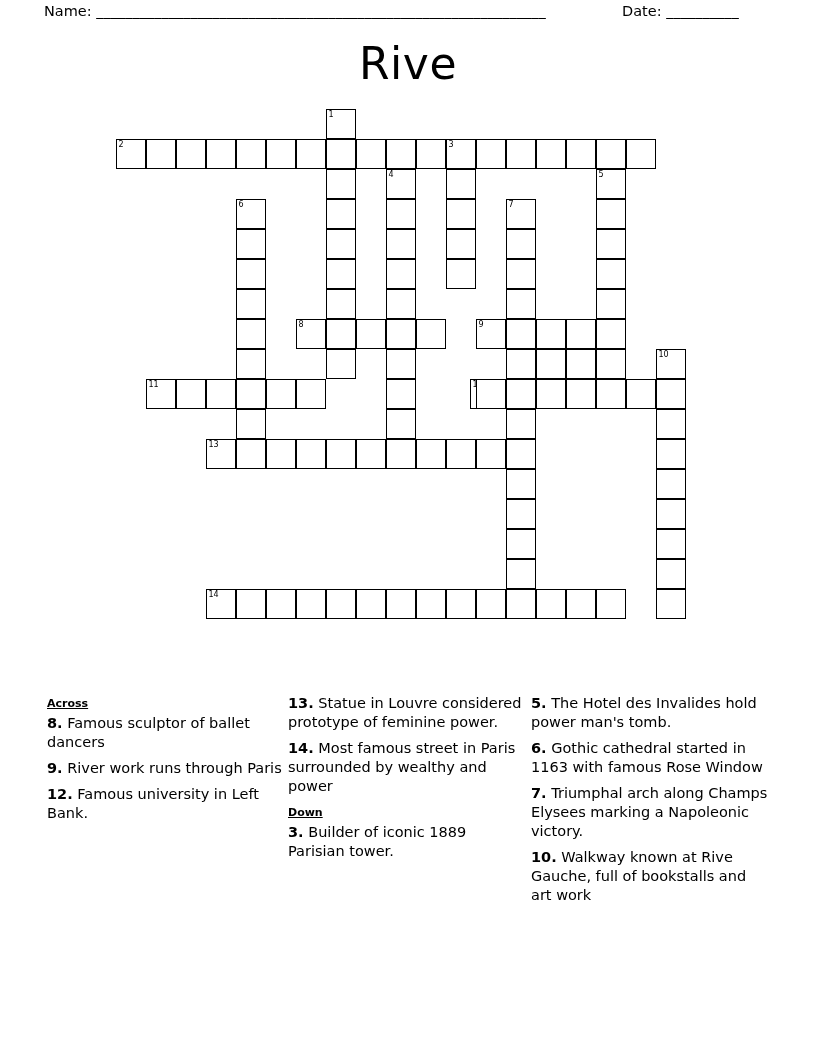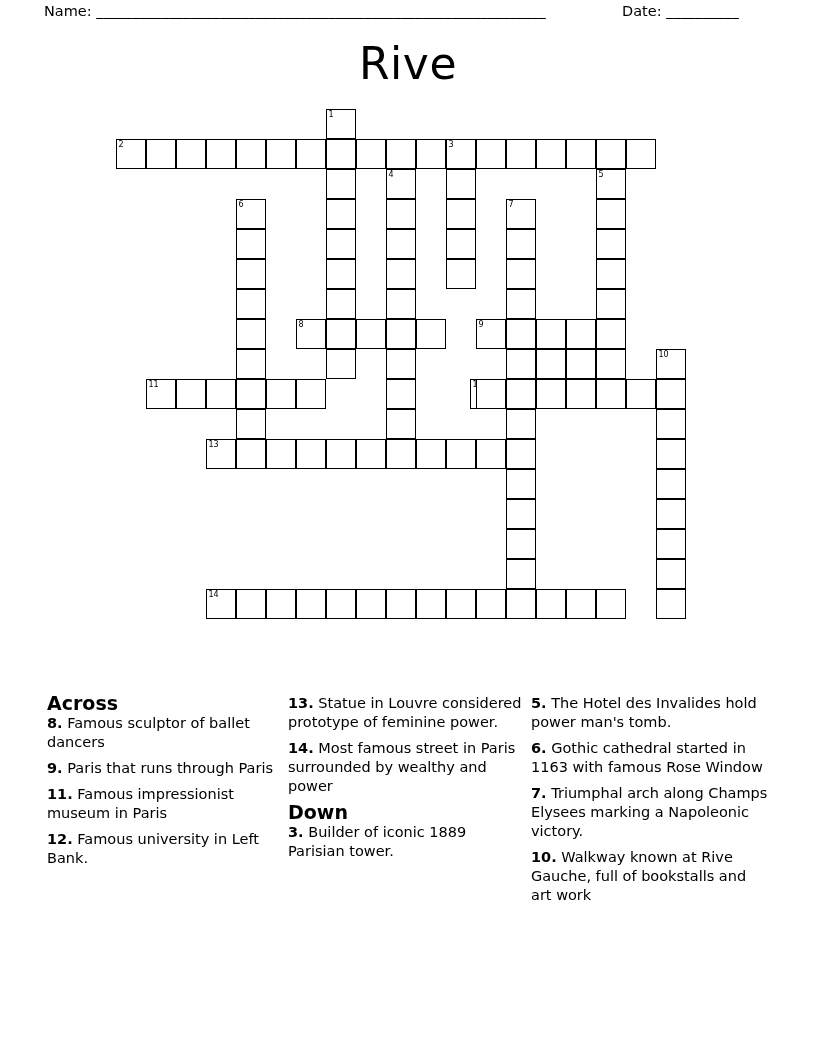--- a/index.html
+++ b/index.html
@@ -96,22 +96,23 @@
     top: 0;
     font-size: 14.5px;
     line-height: 19px;
   }
   .col1 { left: 47px;  width: 238px; }
   .col2 { left: 288px; width: 235px; }
   .col3 { left: 531px; width: 240px; }
 
   .section-head {
     font-weight: bold;
+    text-decoration: underline;
     margin: 0 0 1px 0;
-    font-size: 19px;
+    font-size: 11px;
   }
   .clue {
     margin: 0 0 7px 0;
   }
   .clue b { font-weight: bold; }
   .spacer-head { margin-top: 7px; }
 </style>
 </head>
 <body>
 
@@ -272,22 +273,21 @@
       <div class="cell" style="left: 566px; top: 589px;"></div>
       <div class="cell" style="left: 596px; top: 589px;"></div>
       <div class="cell" style="left: 656px; top: 589px;"></div>
     </div>
 
   <div class="clues">
     <div class="col col1">
       <div class="section-head">Across</div>
       <div id="col1-clues">
           <p class="clue"><b>8.</b><span> Famous sculptor of ballet dancers</span></p>
-          <p class="clue"><b>9.</b><span> Paris that runs through Paris</span></p>
-          <p class="clue"><b>11.</b><span> Famous impressionist museum in Paris</span></p>
+          <p class="clue"><b>9.</b><span> River work runs through Paris</span></p>
           <p class="clue"><b>12.</b><span> Famous university in Left Bank.</span></p>
         </div>
     </div>
     <div class="col col2">
       <div id="col2-clues-top">
           <p class="clue"><b>13.</b><span> Statue in Louvre considered prototype of feminine power.</span></p>
           <p class="clue"><b>14.</b><span> Most famous street in Paris surrounded by wealthy and power</span></p>
         </div>
       <div class="section-head spacer-head">Down</div>
       <div id="col2-clues-bottom">

